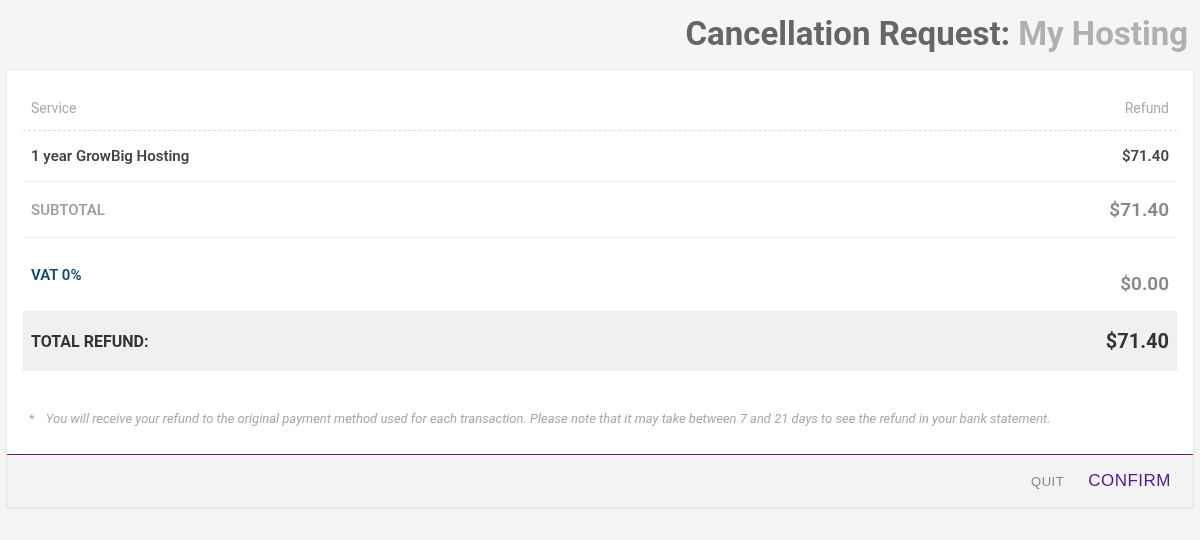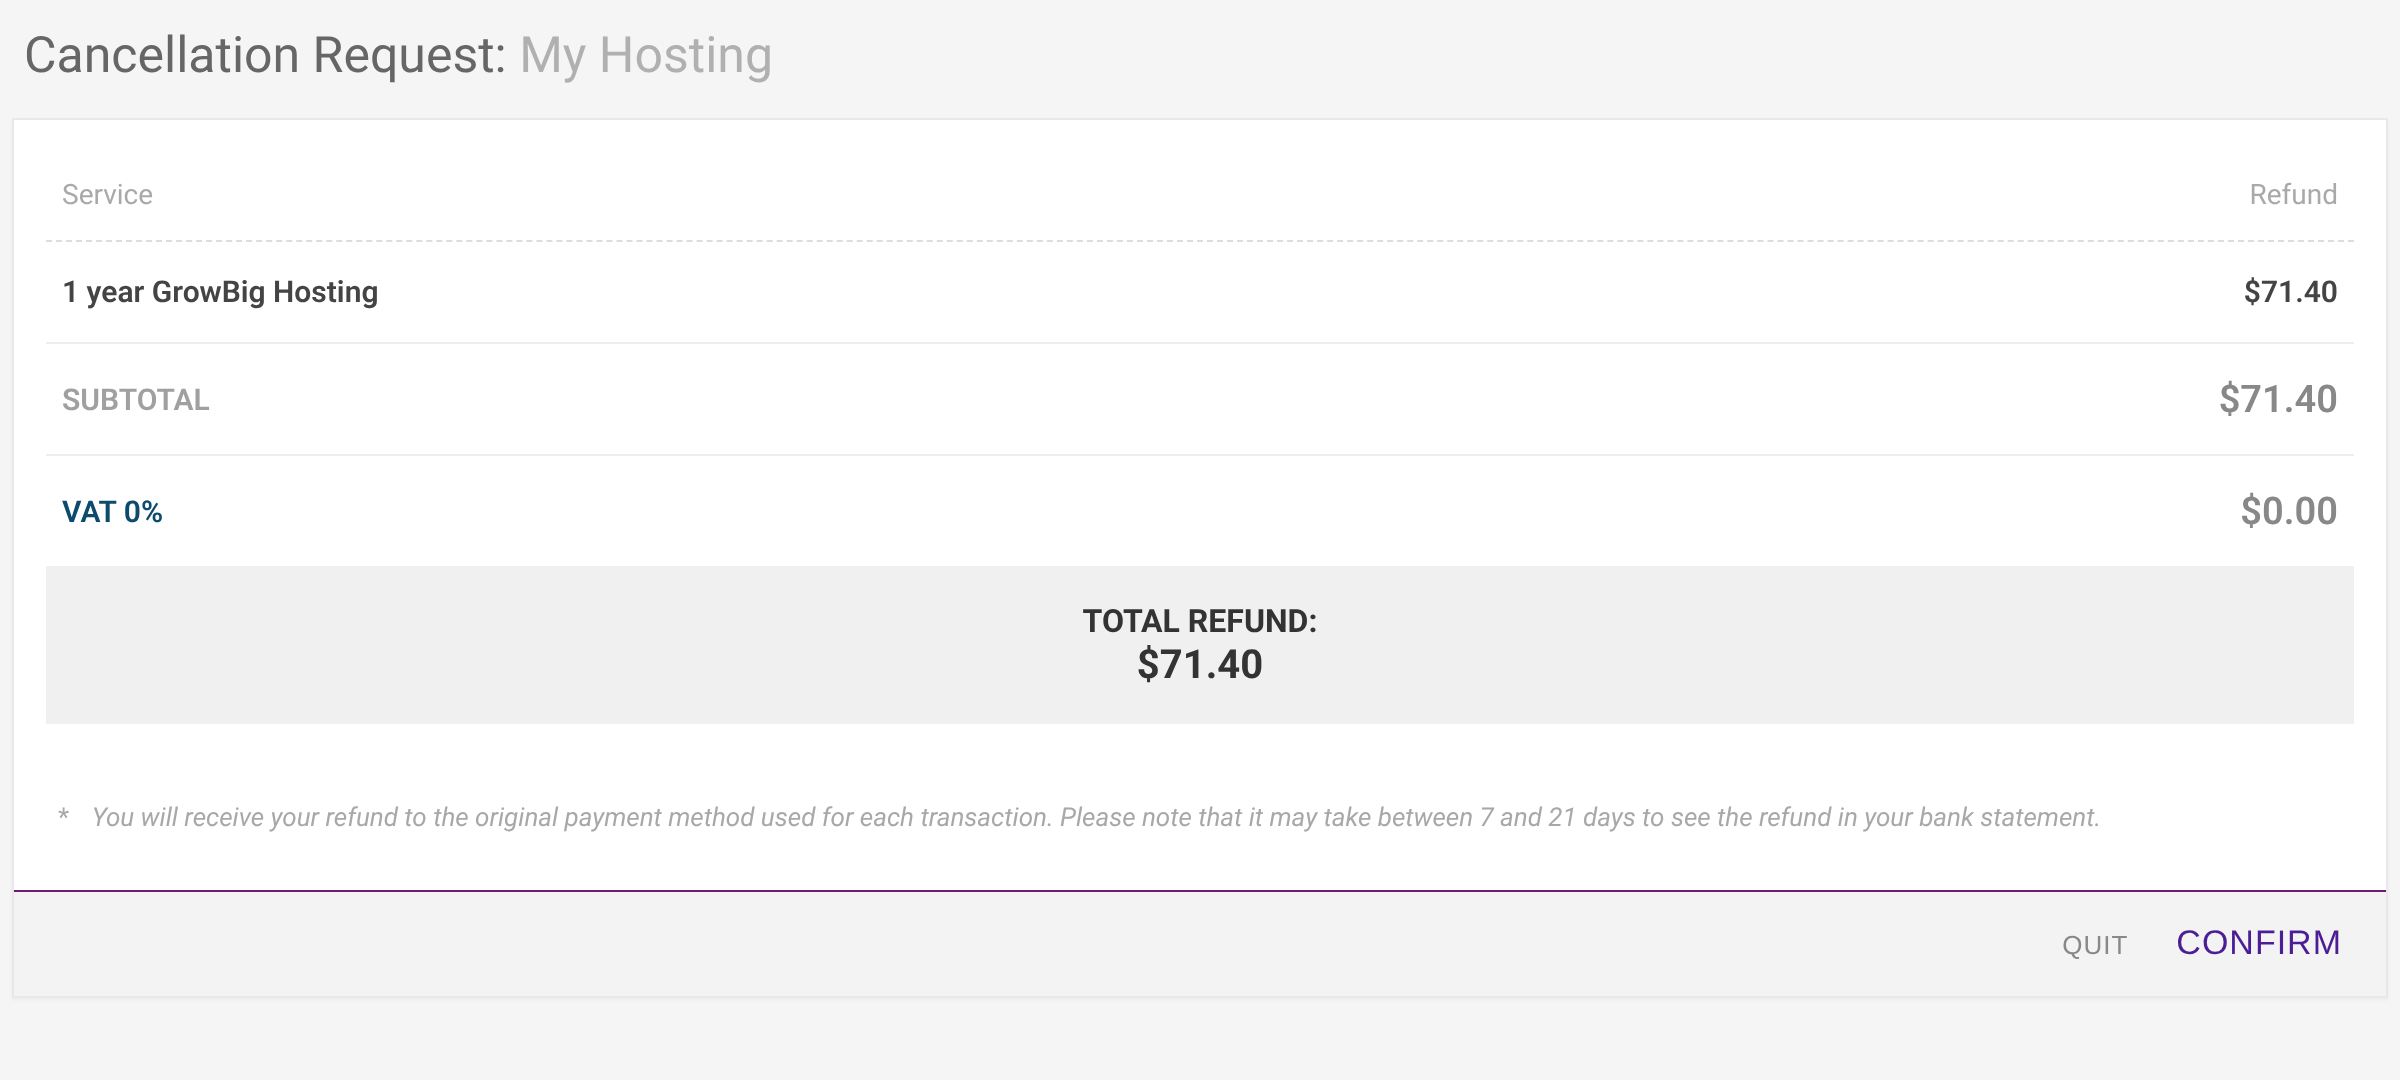--- a/index.html
+++ b/index.html
@@ -11,23 +11,24 @@
       font-family: -apple-system, BlinkMacSystemFont, "Segoe UI", Roboto, "Helvetica Neue", Arial, sans-serif;
       background: #f5f5f5;
       width: 1200px;
       height: 540px;
       overflow: hidden;
     }
     .page-header {
       padding: 14px 12px 16px 12px;
     }
     .page-header h1 {
-      font-size: 25px;
-      font-weight: 400;
+      font-size: 33px;
+      font-weight: 700;
       color: #666;
+      text-align: right;
     }
     .page-header h1 .muted {
       color: #b0b0b0;
     }
     .card {
       background: #fff;
       margin: 0 6px 6px 6px;
       border: 1px solid #e8e8e8;
       box-shadow: 0 1px 2px rgba(0,0,0,0.04);
     }
@@ -79,27 +80,27 @@
       border-bottom: none;
     }
     .row-vat .label {
       color: #0c4a6e;
       font-weight: 600;
     }
     .row-vat .value {
       color: #888;
       font-weight: 600;
       font-size: 19px;
+      margin-top: 18px;
     }
     .row-total {
       background: #f0f0f0;
       padding: 18px 8px;
       margin: 0 0 0 0;
       border-bottom: none;
-      flex-direction: column;
     }
     .row-total .label {
       color: #333;
       font-weight: 700;
       font-size: 16px;
     }
     .row-total .value {
       color: #333;
       font-weight: 700;
       font-size: 20px;

